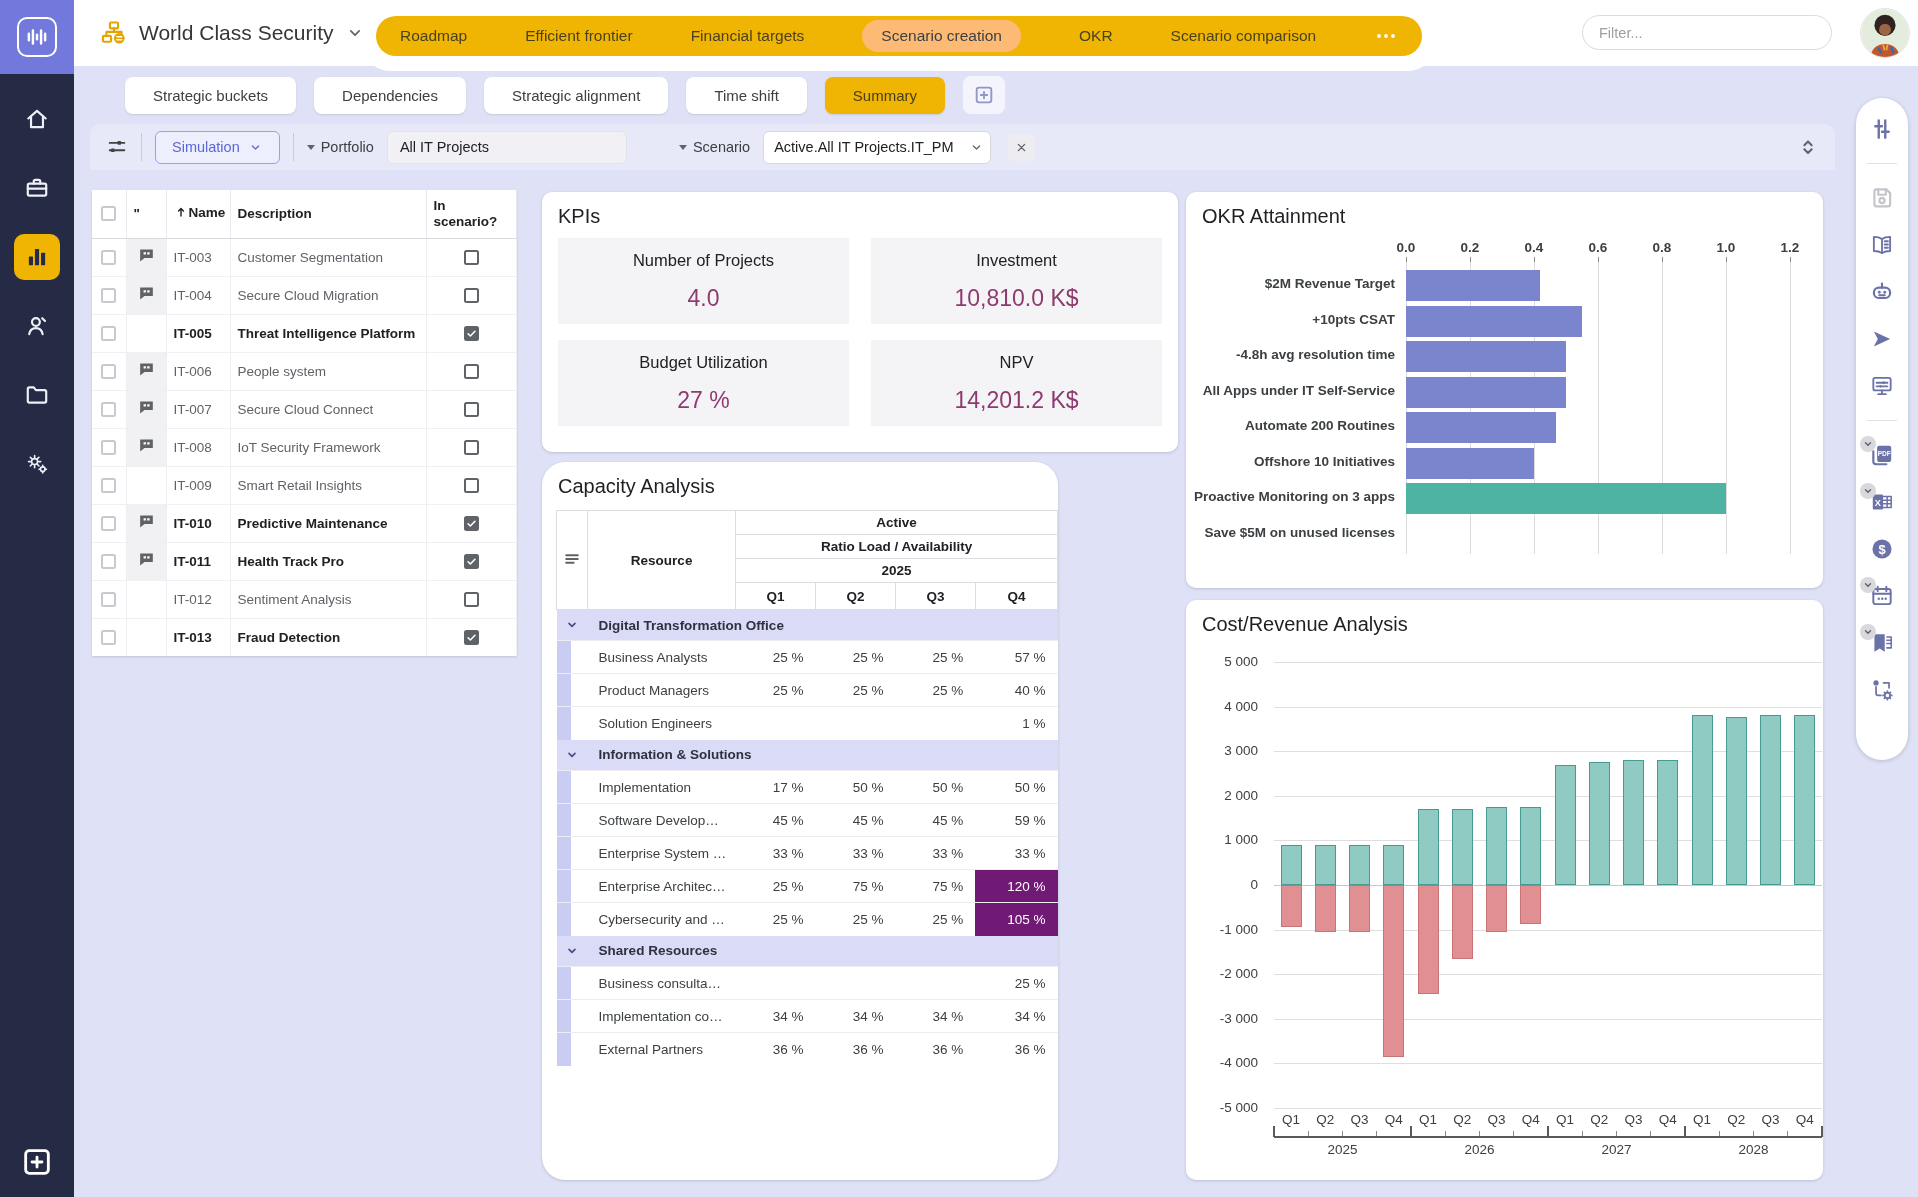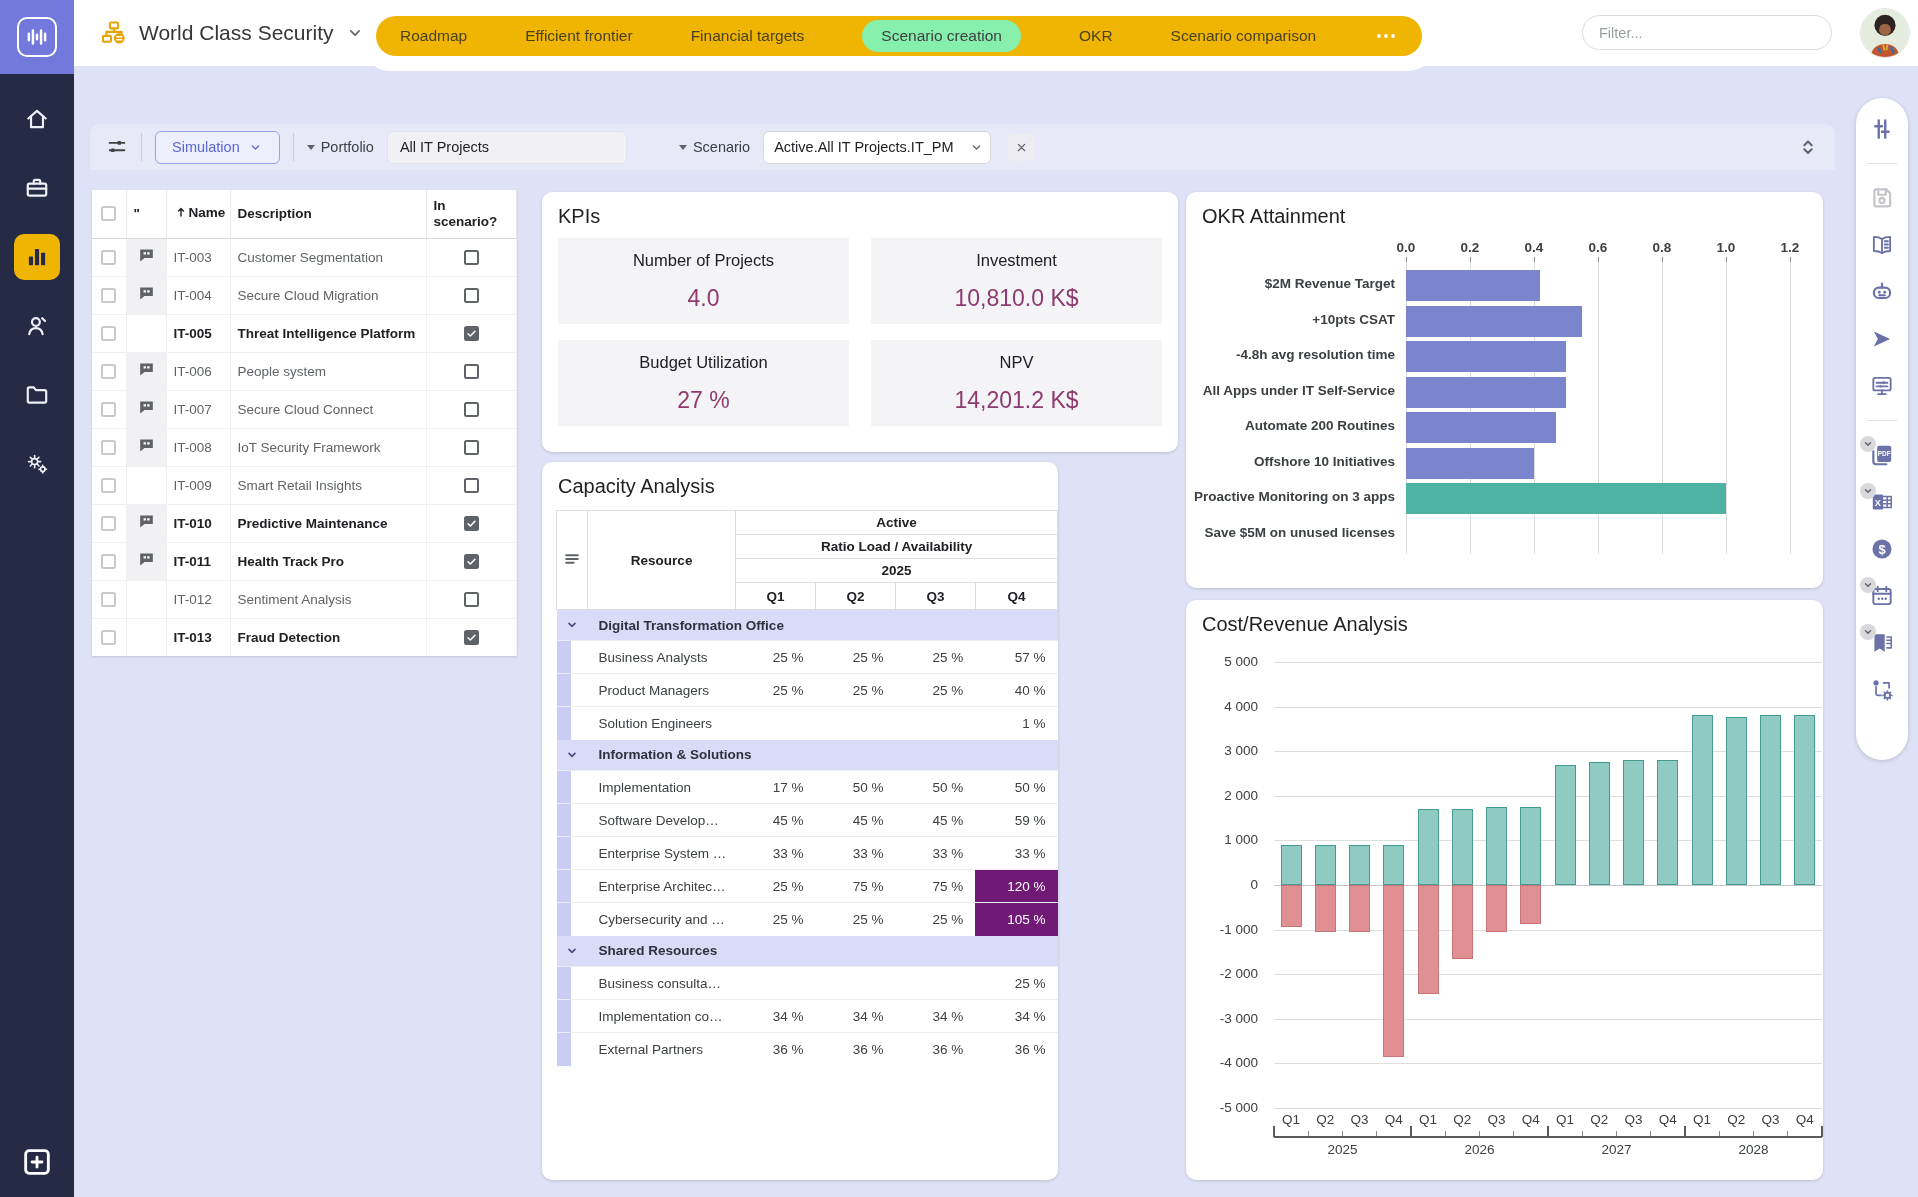--- a/index.html
+++ b/index.html
@@ -22,21 +22,21 @@
 
   
   .topbar { position:absolute; left:74px; top:0; right:0; height:66px; background:#fff; z-index:3; }
   .title-group { position:absolute; left:26px; top:0; height:66px; display:flex; align-items:center; gap:11px; }
   .title-icon { width:28px; height:28px; color:#e5a400; }
   .page-title { font-size:21px; font-weight:400; color:#35363a; }
   .title-caret { width:20px; height:20px; color:#5f6368; cursor:pointer; }
   .tabs-wrap { position:absolute; left:290px; top:0; height:71px; background:#fff; border-radius:0 0 26px 26px; display:flex; align-items:center; padding:0 12px; }
   .tabs-pill { background:#f0b402; border-radius:20px; height:40px; display:flex; align-items:center; padding:0 24px; gap:58px; }
   .tab { font-size:15.5px; color:#4a421f; cursor:pointer; white-space:nowrap; }
-  .tab.active { background:#86efac; color:#3c4043; border-radius:16px; padding:7px 19px; }
+  .tab.active { background:#fdba74; color:#3c4043; border-radius:16px; padding:7px 19px; }
   .tab-more { width:24px; height:24px; color:#fff; cursor:pointer; }
   .filter-input { position:absolute; right:86px; top:15px; width:250px; height:35px; border:1px solid #dadce0; border-radius:18px; padding:0 16px; font-size:14.5px; color:#3c4043; outline:none; background:#fff; font-family:inherit; }
   .filter-input::placeholder { color:#9aa0a6; }
   .avatar { position:absolute; right:8px; top:8px; width:50px; height:50px; border-radius:50%; overflow:hidden; cursor:pointer; border:1px solid #e3e3e3; }
 
   
   .subtabs { position:absolute; left:125px; top:76px; display:flex; gap:18px; align-items:center; z-index:2; }
   .subtab { background:#fff; border:none; border-radius:8px; padding:10px 28px; font-size:15px; color:#3c4043; font-family:inherit; cursor:pointer; box-shadow:0 1px 2px rgba(32,33,36,.12); }
   .subtab.active { background:#f0b402; color:#473e1d; }
   .subtab-add { background:#f3f4fc; border:none; border-radius:8px; width:42px; height:38px; display:flex; align-items:center; justify-content:center; color:#8f96c9; cursor:pointer; }
@@ -79,21 +79,21 @@
   .card h2 { font-size:20px; font-weight:400; color:#1f2023; margin:13px 0 0 16px; }
 
   
   .kpis { left:542px; top:192px; width:636px; height:260px; }
   .kpi-grid { display:grid; grid-template-columns:1fr 1fr; gap:16px 22px; margin:10px 16px 0; }
   .kpi-tile { background:#f4f4f7; height:86px; display:flex; flex-direction:column; align-items:center; padding-top:13px; }
   .kpi-label { font-size:16.5px; color:#202124; }
   .kpi-value { font-size:23px; color:#8e3a6f; margin-top:15px; }
 
   
-  .capacity { left:542px; top:462px; width:516px; height:718px; }
+  .capacity { left:542px; top:462px; width:516px; height:718px;border-radius:23px; }
   .cap-table { border-collapse:collapse; margin:12px 0 0 14px; table-layout:fixed; font-size:13.5px; }
   .cap-table thead th { border:1px solid #dcdce2; font-weight:700; color:#202124; height:24px; text-align:center; background:#fff; padding:0 4px; }
   .cap-table thead th.qh { height:27px; }
   .cap-table thead th.rs { font-size:13.5px; }
   .cap-icon-th .icon { width:20px; height:20px; color:#5f6368; }
   .cap-table td { vertical-align:middle; }
   tr.cap-group td { background:#d9dbf7; height:31px; }
   tr.cap-group td.gname { font-weight:700; color:#2f3140; padding-left:11px; }
   td.expander { background:#b9bdee; text-align:center; cursor:pointer; }
   td.expander .icon { width:16px; height:16px; color:#474d7c; vertical-align:middle; }
@@ -258,20 +258,35 @@
         <circle cx="25" cy="25" r="25" fill="#e4ecdd"></circle>
         <circle cx="25" cy="17" r="11" fill="#2e2320"></circle>
         <circle cx="25" cy="21.5" r="6.2" fill="#9c6644"></circle>
         <path d="M10 50c1-9.5 7.5-13.5 15-13.5S39 40.5 40 50z" fill="#c2562f"></path>
         <path d="M18 40l3 6M31 39l3 7" stroke="#2e6db4" stroke-width="2.4" fill="none"></path>
         <path d="M23 37l1.5 6M27.5 37l-1 6" stroke="#e2b13c" stroke-width="1.8" fill="none"></path>
       </svg>
     </div>
   </header>
 
+  <div class="subtabs" id="subtabs">
+      <button class="subtab">Strategic buckets</button>
+      <button class="subtab">Dependencies</button>
+      <button class="subtab">Strategic alignment</button>
+      <button class="subtab">Time shift</button>
+      <button class="subtab active">Summary</button>
+      <button class="subtab-add">
+        <span class="icon" style="height: 22px; width: 22px;">
+          <svg viewBox="0 0 24 24" fill="none" stroke="currentColor" stroke-width="2" stroke-linecap="round" stroke-linejoin="round">
+            <rect x="4" y="4" width="16" height="16" rx="2.5"></rect>
+            <path d="M12 8.5v7M8.5 12h7"></path>
+          </svg>
+        </span>
+      </button>
+    </div>
 
   <div class="toolbar">
     <span class="icon tb-icon" id="tb-sliders">
         <svg viewBox="0 0 24 24" fill="none" stroke="currentColor" stroke-width="2" stroke-linecap="round" stroke-linejoin="round">
           <path d="M4 7.5h10M17 7.5h3M4 15.5h3M10 15.5h10"></path>
           <rect x="12.5" y="5.5" width="4" height="4" rx="1" fill="currentColor" stroke="none"></rect>
           <rect x="5.5" y="13.5" width="4" height="4" rx="1" fill="currentColor" stroke="none"></rect>
         </svg>
       </span>
     <div class="tb-divider"></div>

